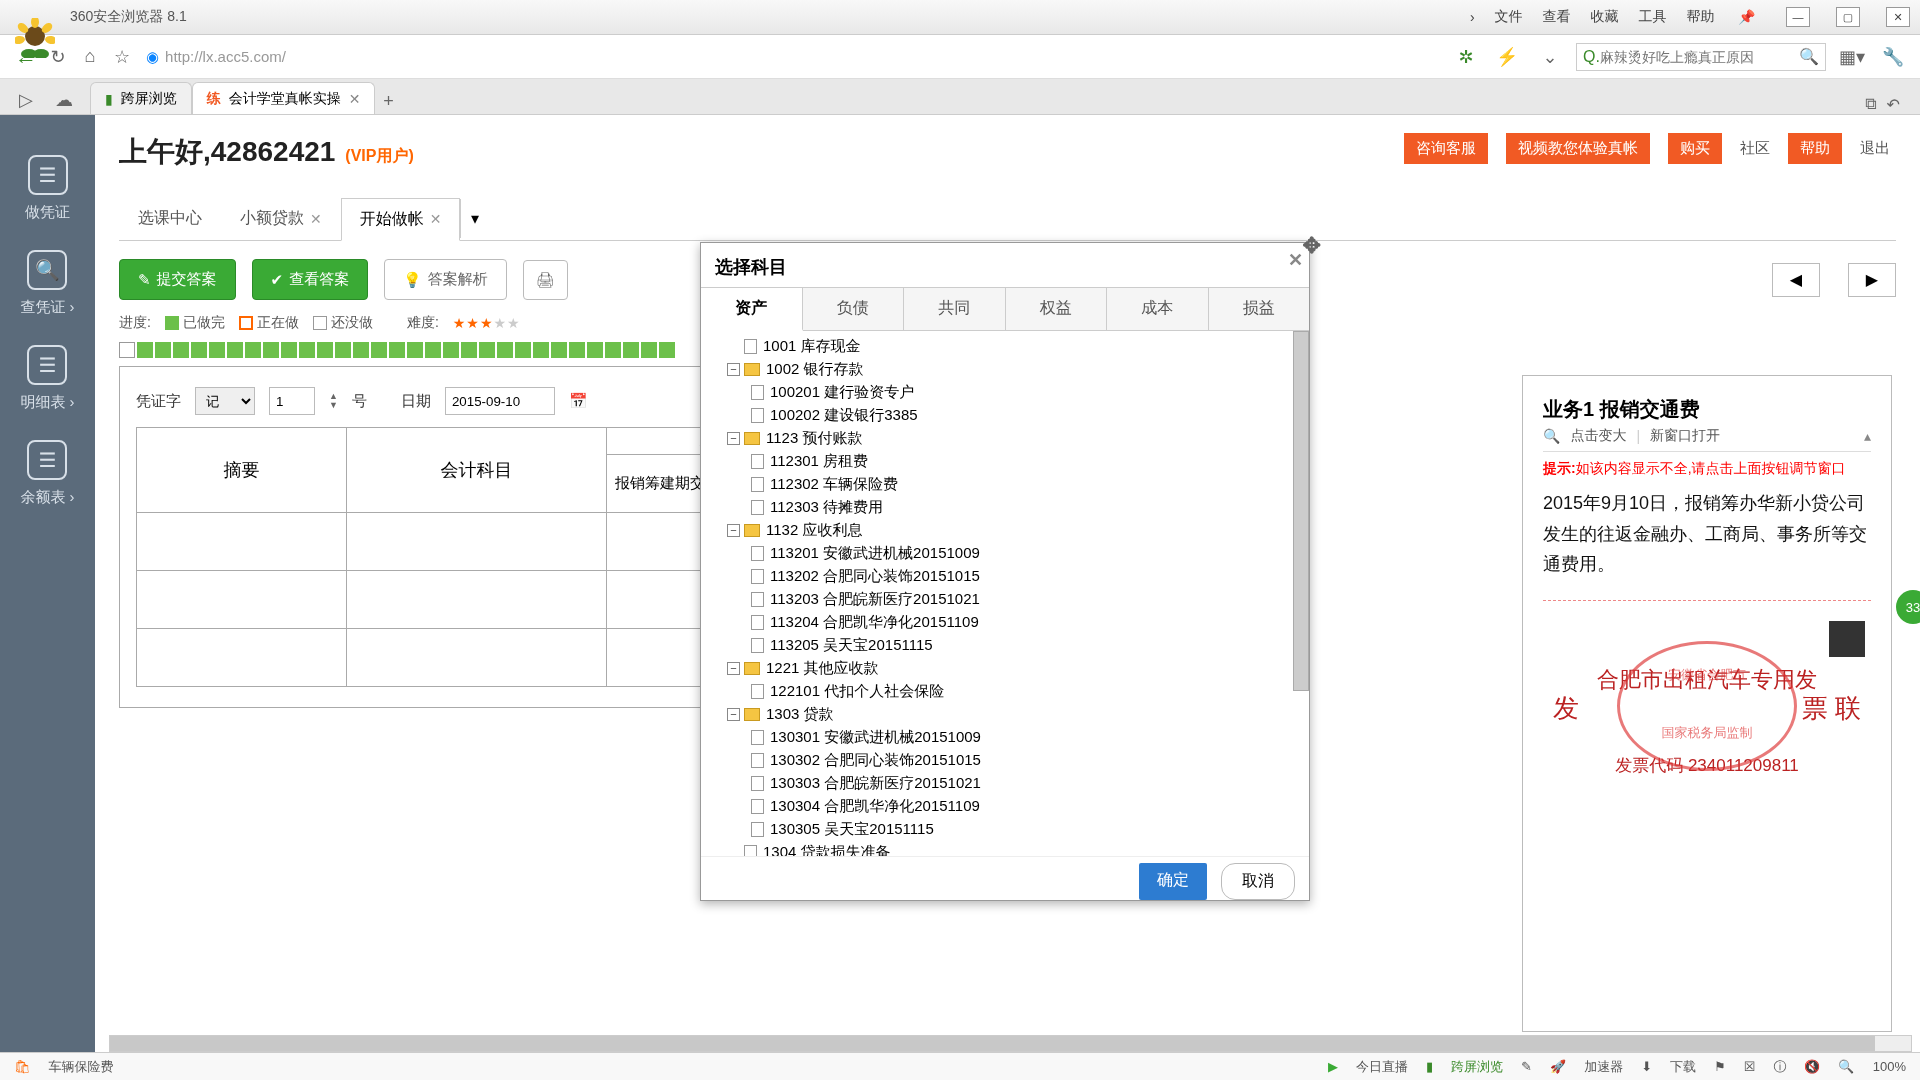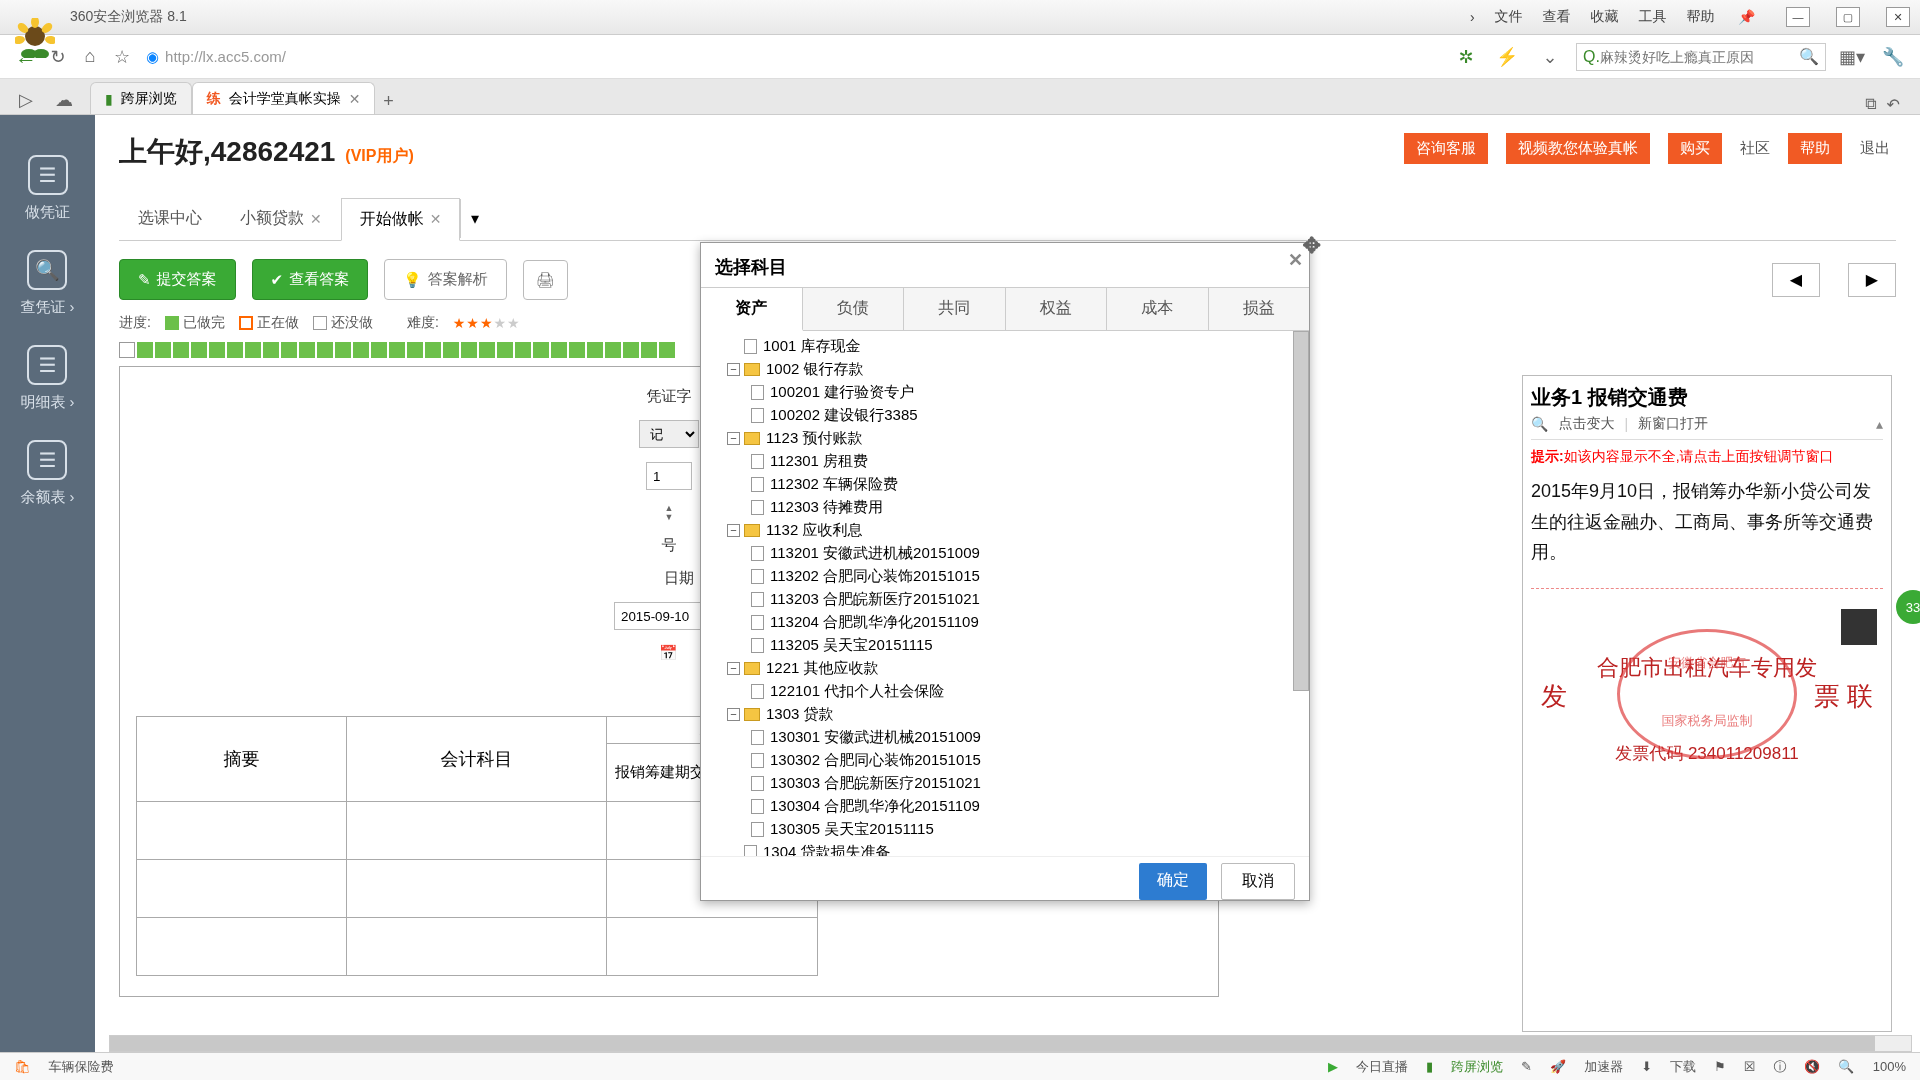--- a/index.html
+++ b/index.html
@@ -60,38 +60,38 @@
 .stars { color: #f60; letter-spacing: 1px; }
 .stars .gray { color: #ccc; }
 .prog-cells { display: flex; gap: 2px; }
 .pcell { width: 16px; height: 16px; background: #6cc04a; }
 .pcell.blank { background: #fff; border: 1px solid #999; }
 .right-nav-btn { width: 48px; height: 34px; border: 1px solid #bbb; background: #fff; display: flex; align-items: center; justify-content: center; cursor: pointer; font-size: 16px; margin-left: 12px; }
 
 
 .voucher-area { display: flex; gap: 0; align-items: flex-start; margin-top: 8px; }
 .voucher-box { border: 1px solid #aaa; background: #fff; flex: 0 0 1100px; padding: 20px 16px; }
-.voucher-head { display: flex; align-items: center; gap: 14px; font-size: 15px; color: #333; margin-bottom: 12px; flex-direction: column; }
+.voucher-head { display: flex; align-items: center; gap: 14px; font-size: 15px; color: #333; margin-bottom: 12px; }
 .voucher-head select, .voucher-head input { border: 1px solid #bbb; height: 28px; padding: 0 6px; }
 .num-input { width: 46px; }
 .date-input { width: 110px; }
 .sheet-count { margin-left: auto; display: flex; align-items: center; gap: 6px; }
 .vtable { width: 100%; border-collapse: collapse; }
 .vtable th, .vtable td { border: 1px solid #aaa; padding: 0; height: 58px; font-size: 15px; }
 .vtable th { font-weight: normal; background: #fff; font-size: 18px; }
 .vtable td { vertical-align: middle; padding: 0 8px; }
 .col-sum { width: 210px; }
 .col-subj { width: 260px; }
 .amt-col { width: 100px; }
 .amt-sub { display: flex; font-size: 13px; }
 .amt-sub span { flex: 1; text-align: center; border-left: 1px solid #aaa; padding: 4px 0; }
 .amt-sub span:first-child { border-left: none; }
 
 
-.task-panel { width: 370px; border: 1px solid #bbb; margin-left: auto; padding: 8px; font-size: 15px; position: absolute; right: 28px; top: 260px; bottom: 20px; background: #fff; overflow: hidden; }
+.task-panel { width: 370px; border: 1px solid #bbb; margin-left: auto; padding: 20px; font-size: 15px; position: absolute; right: 28px; top: 260px; bottom: 20px; background: #fff; overflow: hidden; }
 .task-title { font-size: 20px; font-weight: bold; margin-bottom: 4px; }
 .task-tools { display: flex; align-items: center; gap: 10px; font-size: 14px; color: #555; border-bottom: 1px solid #ddd; padding-bottom: 6px; margin-bottom: 8px; }
 .hint { color: #f00; font-size: 14px; margin-bottom: 10px; }
 .hint b { color: #f00; }
 .task-body { font-size: 18px; line-height: 1.7; color: #111; margin-bottom: 20px; }
 .receipt { position: relative; height: 220px; border-top: 1px dashed #e88; }
 .stamp { position: absolute; left: 50%; top: 40px; transform: translateX(-50%); width: 180px; height: 130px; border: 3px solid #d33; border-radius: 50%; color: #d33; text-align: center; padding-top: 22px; font-size: 13px; opacity: 0.65; }
 .receipt-title { color: #b22; font-size: 22px; margin-top: 64px; display:flex; justify-content:space-between; padding: 0 10px;}
 .receipt-code { color: #b22; font-size: 17px; text-align: center; margin-top: 28px;}
 .black-sq { position: absolute; right: 6px; top: 20px; width: 36px; height: 36px; background: #333; }
@@ -108,21 +108,21 @@
 .tree { height: 525px; overflow-y: auto; padding: 4px 6px; font-size: 15px; position: relative; }
 .tree-scroll { position: absolute; right: 0; top: 0; width: 16px; height: 360px; background: #ccc; border: 1px solid #aaa; }
 .tnode { display: flex; align-items: center; padding: 2px 0; cursor: pointer; }
 .exp { width: 13px; height: 13px; border: 1px solid #888; display: inline-flex; align-items: center; justify-content: center; font-size: 11px; line-height: 1; margin-right: 4px; color: #444; }
 .folder { width: 16px; height: 13px; background: #f5c542; border: 1px solid #c99a20; margin-right: 6px; }
 .leaf-ic { width: 13px; height: 15px; background: #fff; border: 1px solid #999; margin-right: 6px; }
 .indent1 { padding-left: 20px; }
 .indent2 { padding-left: 44px; }
 .modal-foot { display: flex; justify-content: flex-end; gap: 14px; padding: 6px 14px 0px; border-top: 1px solid #eee; }
 .m-ok { background: #2d7cd1; color: #fff; padding: 7px 18px; cursor: pointer; border-radius: 2px; }
-.m-cancel { background: #fff; border: 1px solid #bbb; padding: 7px 20px; cursor: pointer; border-radius: 2px; font-family: Liberation Serif, serif; }
+.m-cancel { background: #fff; border: 1px solid #bbb; padding: 7px 20px; cursor: pointer; border-radius: 14px; font-family: Liberation Serif, serif; }
 
 
 .statusbar { position: fixed; bottom: 0; left: 0; right: 0; height: 28px; background: #f8f8f8; border-top: 1px solid #ccc; display: flex; align-items: center; padding: 0 14px; font-size: 13px; color: #555; gap: 18px; }
 .statusbar .right { margin-left: auto; display: flex; gap: 18px; align-items:center; }
 .green-dot { color: #3aaa35; }
 .hscroll { position: fixed; bottom: 28px; left: 109px; right: 8px; height: 17px; background: #eee; border: 1px solid #ccc;}
 .hscroll-thumb { height: 100%; background: #c8c8c8; width: 98%; }
 
 .side-badge { position: fixed; right: -10px; top: 590px; width: 34px; height: 34px; background: #3aaa35; border-radius: 50%; color:#fff; display:flex; align-items:center; justify-content:center; font-size:13px;}
 </style>

